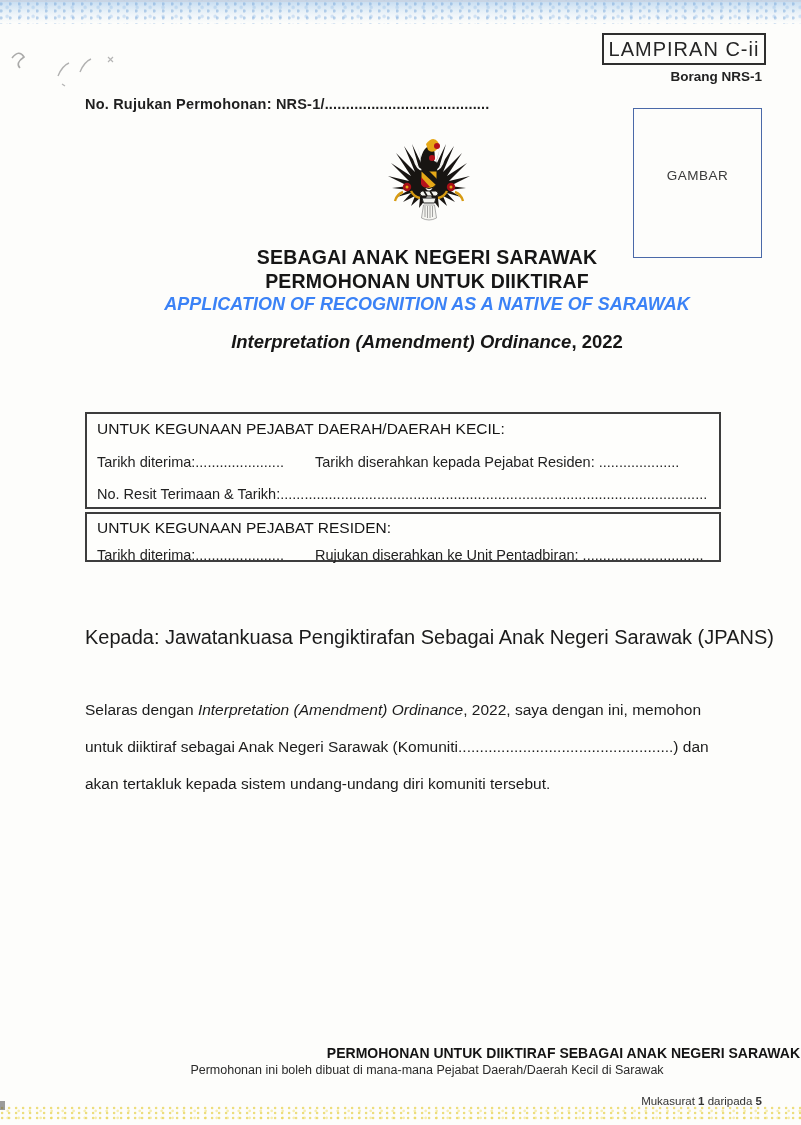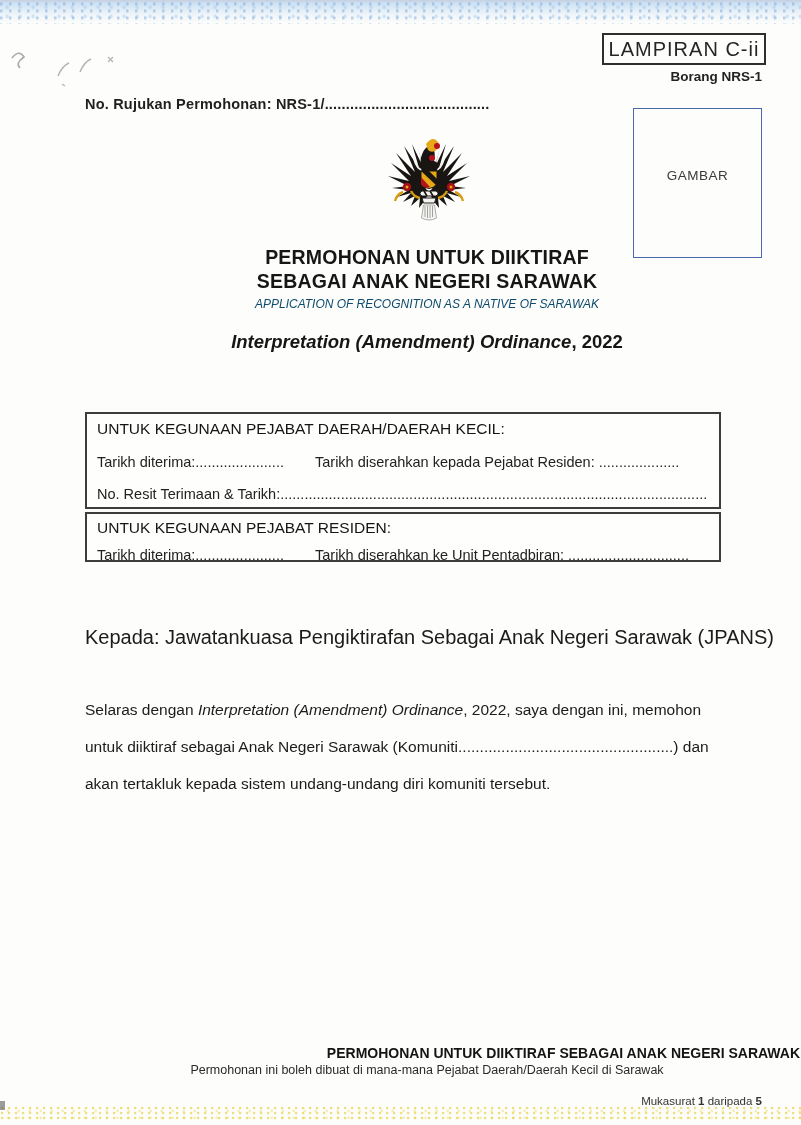--- a/index.html
+++ b/index.html
@@ -40,21 +40,21 @@
   .crest{position:absolute;left:383px;top:131px;}
   .gambar-box{
     position:absolute;left:633px;top:108px;width:129px;height:150px;
     border:1.5px solid #4a69a8;box-sizing:border-box;
     display:flex;align-items:center;justify-content:center;padding-bottom:16px;
     font-size:13.5px;color:#3a3a3a;letter-spacing:.5px;
   }
   
   .title-block{position:absolute;left:54px;top:245px;width:746px;text-align:center;}
   .t-my{font-weight:bold;font-size:19.5px;line-height:24px;letter-spacing:.2px;color:#161616;}
-  .t-en{font-weight:normal;font-style:italic;font-size:12px;line-height:23px;color:#0c4a6e;}
+  .t-en{font-weight:bold;font-style:italic;font-size:18px;line-height:23px;color:#3b82f6;}
   .t-ord{margin-top:15px;font-size:18.5px;font-weight:bold;color:#161616;}
   .t-ord .it{font-style:italic;}
   
   .obox{position:absolute;left:85px;width:636px;border:2px solid #3d3d3d;box-sizing:border-box;background:rgba(255,255,255,.4);}
   .obox.b1{top:412px;height:97px;}
   .obox.b2{top:512px;height:50px;}
   .obox .hd{position:absolute;left:10px;font-weight:normal;font-size:15.5px;color:#151515;white-space:nowrap;}
   .obox .fld{position:absolute;font-size:14.5px;color:#222;white-space:nowrap;}
   .b1 .hd{top:6px;}
   .b1 .r1a{top:40px;left:10px;}
@@ -123,39 +123,39 @@
       <circle cx="68" cy="56" r="1.5" fill="#e6a817"></circle>
     <path d="M20 61 q-6 2 -8 9 M28 60 q3 6 9 7" stroke="#d79b12" stroke-width="2.4" fill="none"></path>
     <path d="M72 61 q6 2 8 9 M64 60 q-3 6 -9 7" stroke="#d79b12" stroke-width="2.4" fill="none"></path>
   </svg>
 
   <div class="gambar-box">
     <span>GAMBAR</span>
   </div>
 
   <div class="title-block">
+    <div class="t-my">SEBAGAI ANAK NEGERI SARAWAK</div>
     <div class="t-my">PERMOHONAN UNTUK DIIKTIRAF</div>
-    <div class="t-my">SEBAGAI ANAK NEGERI SARAWAK</div>
     <div class="t-en">APPLICATION OF RECOGNITION AS A NATIVE OF SARAWAK</div>
     <div class="t-ord">
       <span class="it">Interpretation (Amendment) Ordinance</span><span>, 2022</span>
     </div>
   </div>
 
   <div class="obox b1">
     <div class="hd">UNTUK KEGUNAAN PEJABAT DAERAH/DAERAH KECIL:</div>
     <div class="fld r1a">Tarikh diterima:......................</div>
     <div class="fld r1b">Tarikh diserahkan kepada Pejabat Residen: ....................</div>
     <div class="fld r2">No. Resit Terimaan &amp; Tarikh:..........................................................................................................</div>
   </div>
 
   <div class="obox b2">
     <div class="hd">UNTUK KEGUNAAN PEJABAT RESIDEN:</div>
     <div class="fld r1a">Tarikh diterima:......................</div>
-    <div class="fld r1b">Tarikh diserahkan ke Unit Pentadbiran: ..............................</div>
+    <div class="fld r1b">Rujukan diserahkan ke Unit Pentadbiran: ..............................</div>
   </div>
 
   <div class="kepada">Kepada: Jawatankuasa Pengiktirafan Sebagai Anak Negeri Sarawak (JPANS)</div>
 
   <div class="para">
     <span>Selaras dengan </span><span class="it">Interpretation (Amendment) Ordinance</span><span>, 2022, saya dengan ini, memohon untuk diiktiraf sebagai Anak Negeri Sarawak (Komuniti..................................................) dan akan tertakluk kepada sistem undang-undang diri komuniti tersebut.</span>
   </div>
 
   <div class="footer-title">PERMOHONAN UNTUK DIIKTIRAF SEBAGAI ANAK NEGERI SARAWAK</div>
   <div class="footer-sub">Permohonan ini boleh dibuat di mana-mana Pejabat Daerah/Daerah Kecil di Sarawak</div>

